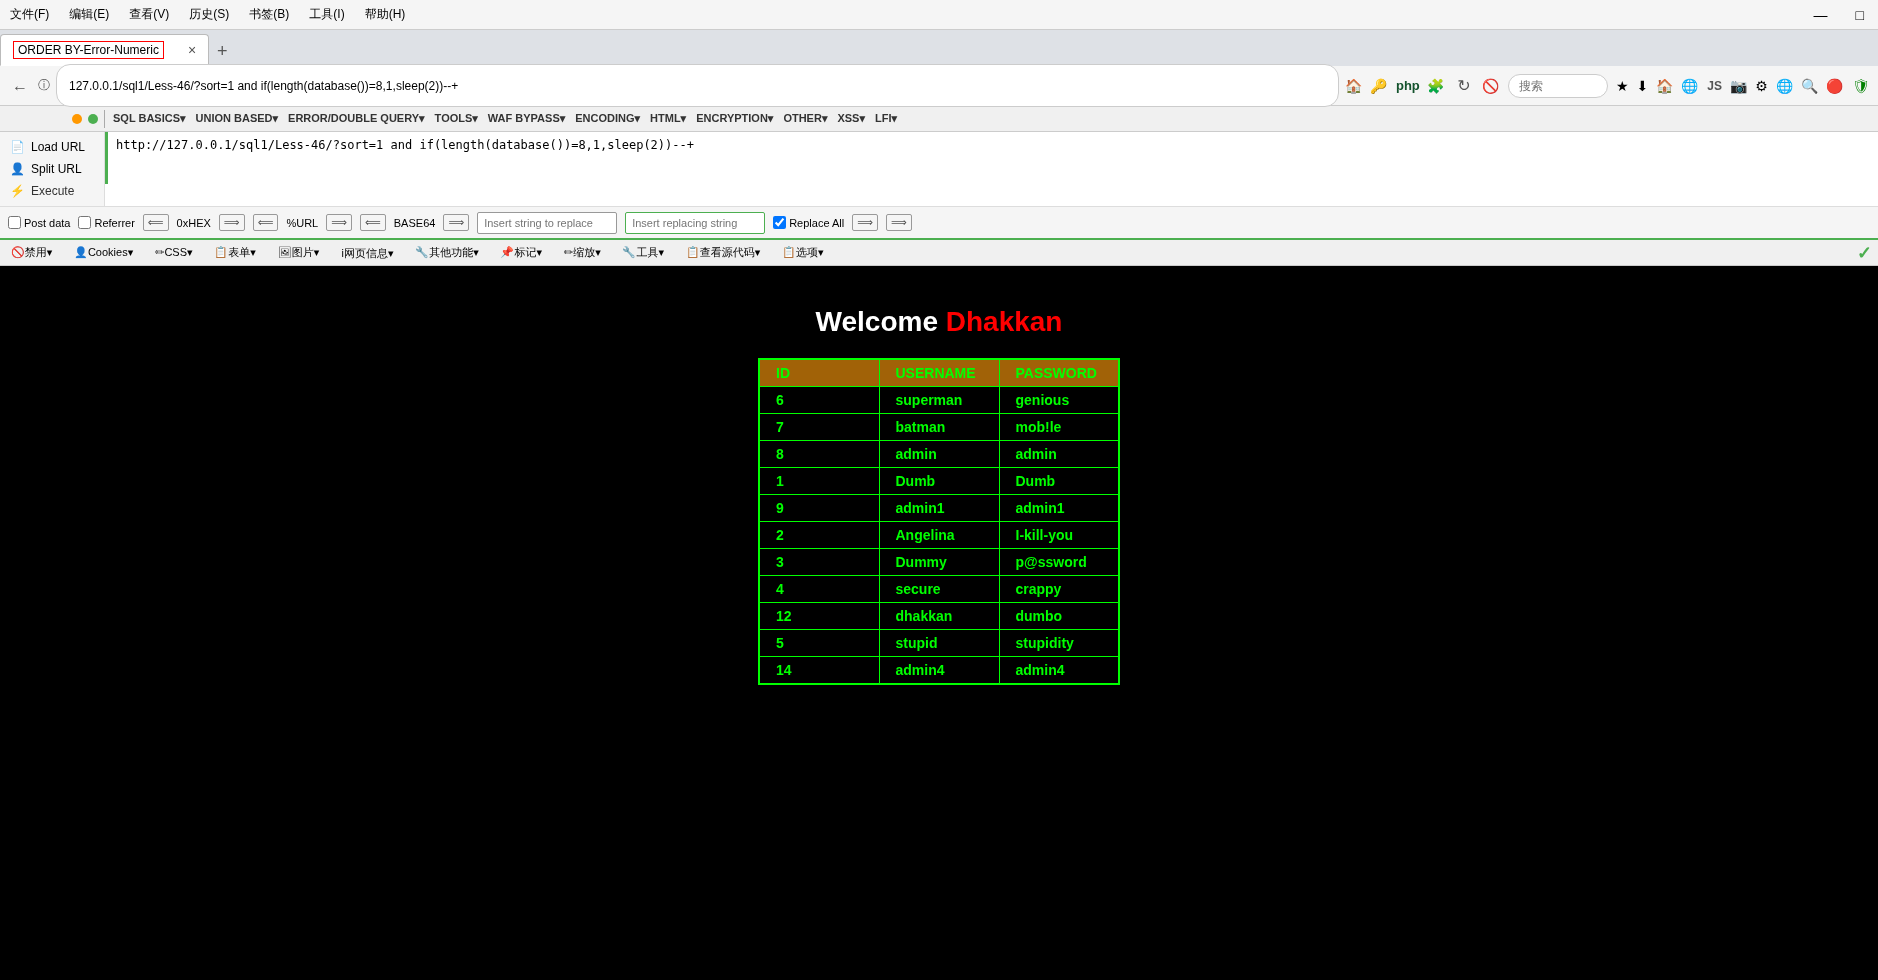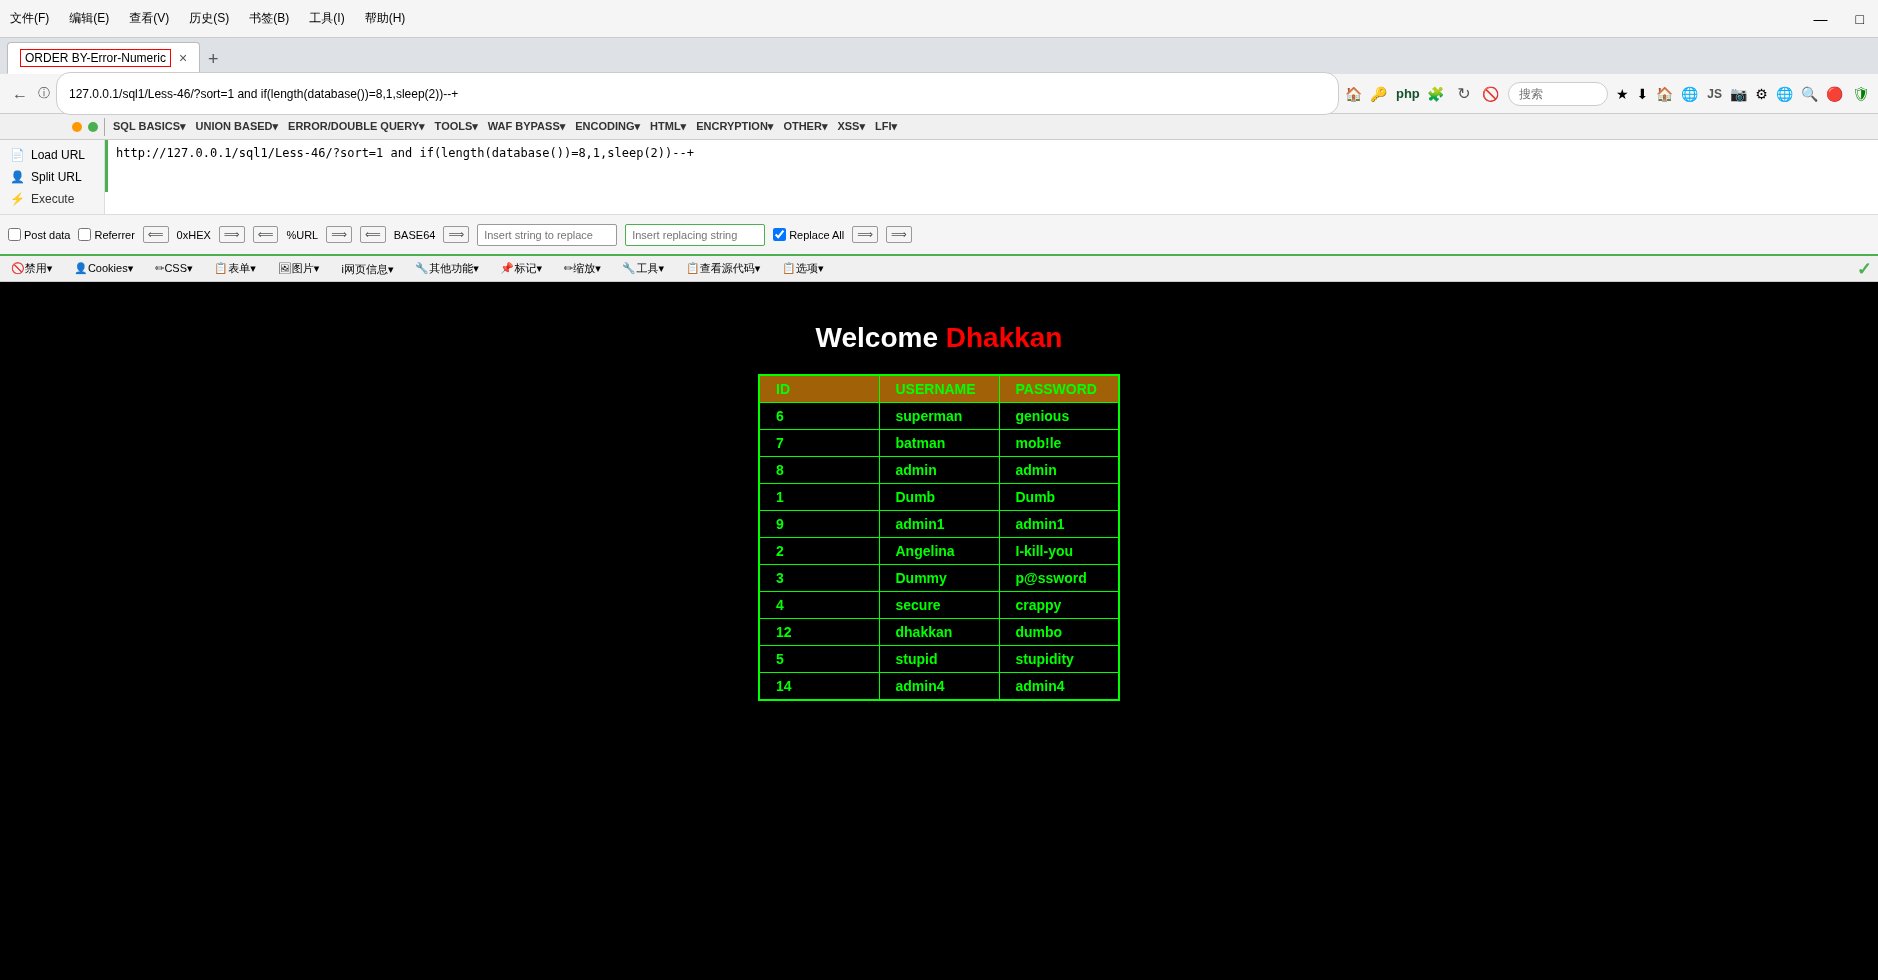--- a/index.html
+++ b/index.html
@@ -2,21 +2,21 @@
 <html><head>
   <meta charset="utf-8">
   <style>
     * { margin: 0; padding: 0; box-sizing: border-box; }
     body { font-family: Arial, sans-serif; font-size: 13px; background: #f0f0f0; overflow: hidden; width: 1878px; height: 980px; }
     .title-bar-btn { background: none; border: none; cursor: pointer; font-size: 14px; padding: 2px 8px; }
 
     
     .menu-bar {
       background: #f5f5f5;
-      height: 38px;
+      height: 30px;
       display: flex;
       align-items: center;
       padding: 0 6px;
       border-bottom: 1px solid #ccc;
       font-size: 12px;
       gap: 12px;
     }
     .menu-item { cursor: pointer; padding: 2px 4px; }
 
     
@@ -29,24 +29,23 @@
     }
     .tab {
       background: white;
       border: 1px solid #bbb;
       border-bottom: none;
       border-radius: 4px 4px 0 0;
       padding: 6px 12px;
       font-size: 12px;
       display: flex;
       align-items: center;
-      gap: 8px;
+      gap: 24px;
       cursor: pointer;
       min-width: 180px;
-      margin-left: 7px;
     }
     .tab.active { background: white; border-bottom: 1px solid white; }
     .tab-close { font-size: 14px; cursor: pointer; color: #555; }
     .new-tab-btn { background: none; border: none; font-size: 18px; cursor: pointer; padding: 4px 8px; color: #555; }
 
     
     .address-bar {
       background: #f5f5f5;
       height: 40px;
       display: flex;
@@ -138,21 +137,21 @@
       font-size: 12px;
       padding: 6px 8px;
       resize: none;
       font-family: monospace;
       background: white;
       border-left: 3px solid #4caf50;
     }
     .hackbar-options {
       background: #f5f5f5;
       border-top: 1px solid #ddd;
-      height: 40px;
+      height: 32px;
       display: flex;
       align-items: center;
       padding: 0 8px;
       gap: 8px;
       font-size: 11px;
     }
     .hackbar-options label { display: flex; align-items: center; gap: 3px; cursor: pointer; }
     .arrow-btn {
       background: none;
       border: 1px solid #999;

